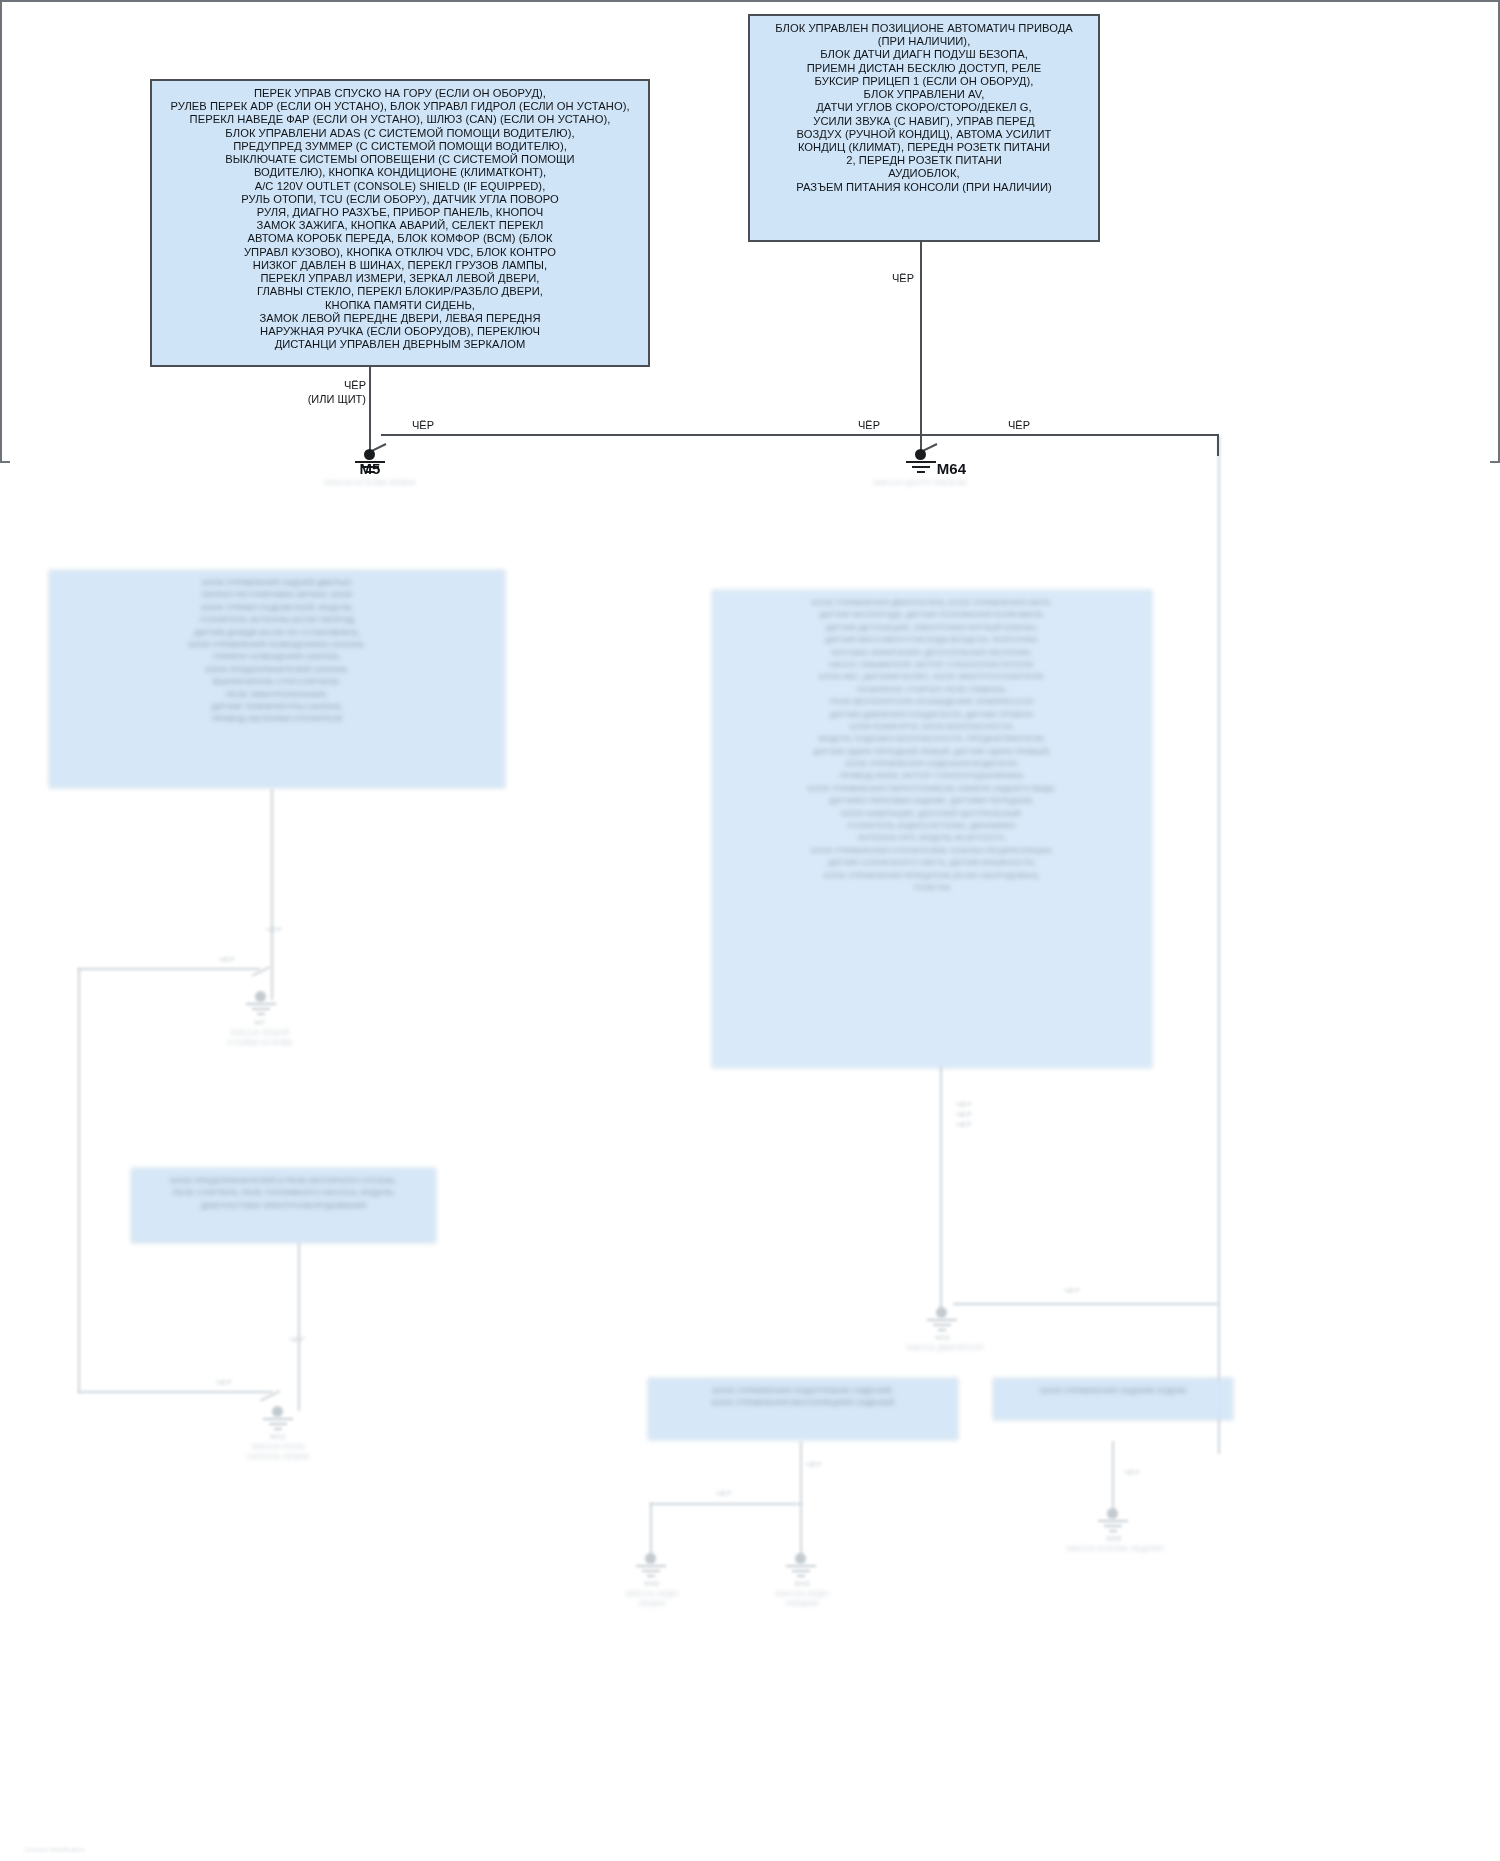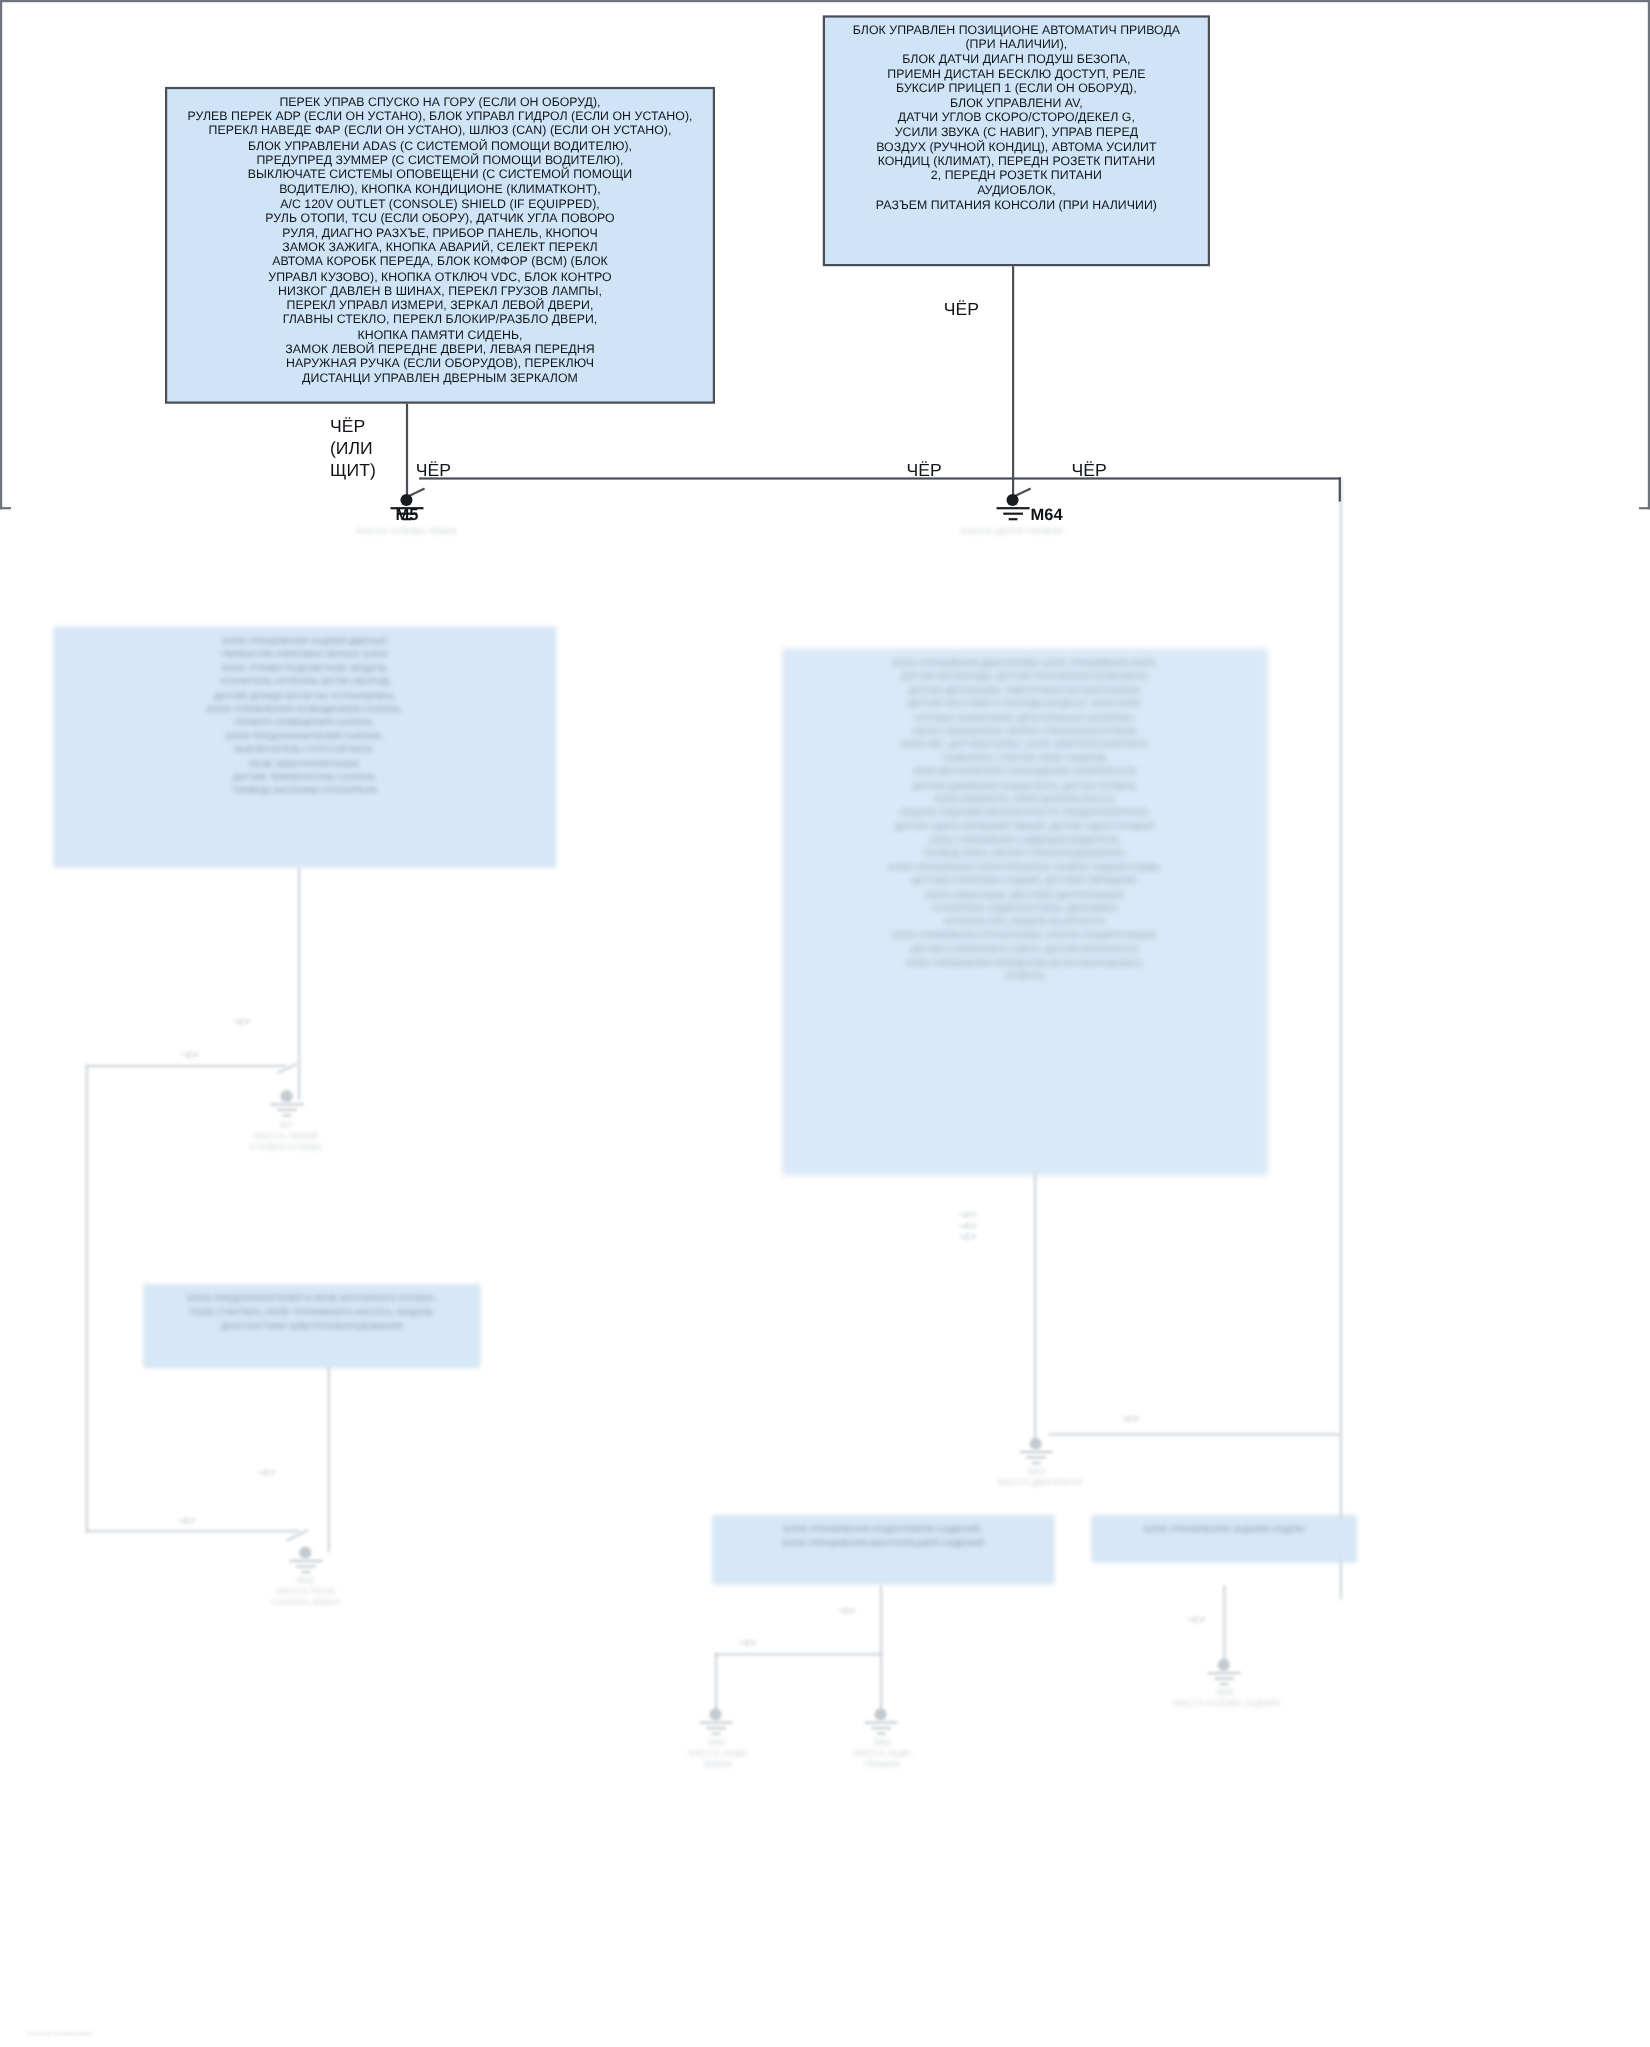--- a/index.html
+++ b/index.html
@@ -86,23 +86,23 @@
   }
   .gnd i.l1 { top: 2px;  width: 30px; }
   .gnd i.l2 { top: 7px;  width: 18px; }
   .gnd i.l3 { top: 12px; width: 8px;  }
   .gnd.faded i { background: #c3cbd1; }
   .gnd.faded { filter: blur(1.6px); }
 
   
   .wlabel {
     position: absolute;
-    font-size: 16px;
+    font-size: 11px;
     color: #101418;
-    text-align: left;
+    text-align: right;
     line-height: 1.25;
     white-space: pre-line;
   }
   .wlabel.faded {
     color: #c9d1d6;
     filter: blur(1.5px);
     font-size: 8px;
   }
 
   

